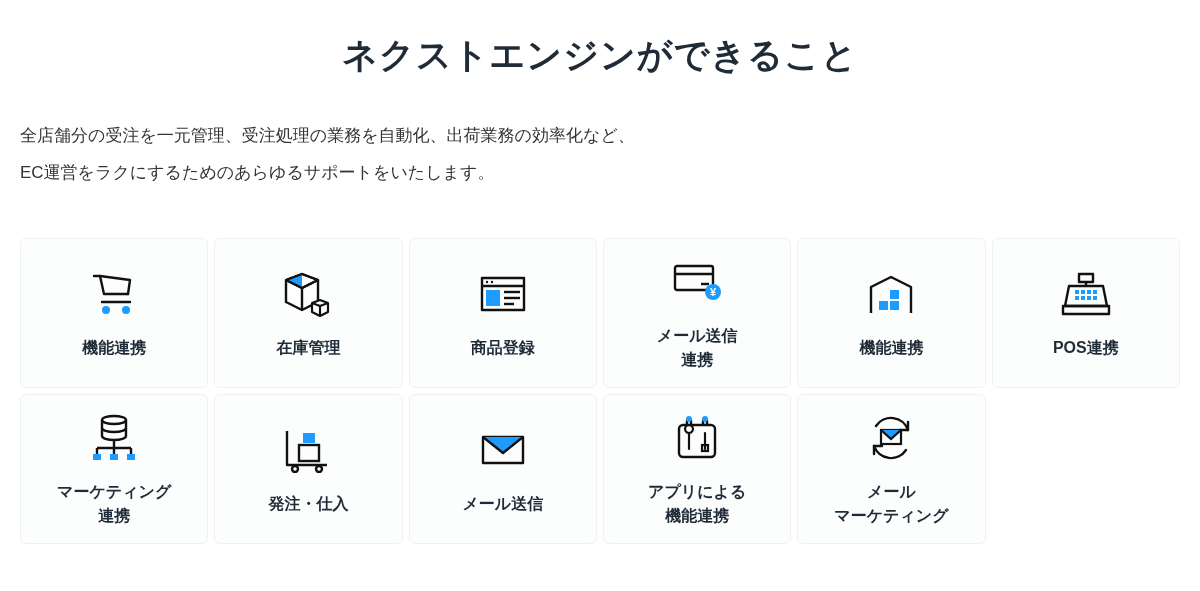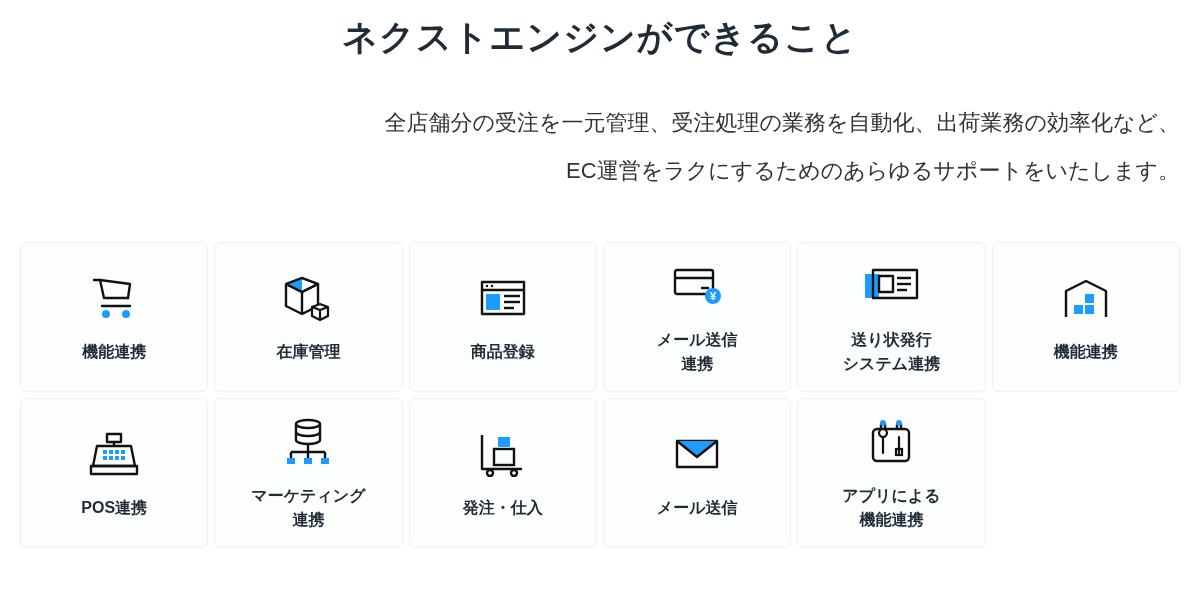--- a/index.html
+++ b/index.html
@@ -5,33 +5,33 @@
   * { box-sizing: border-box; margin: 0; padding: 0; }
   body {
     font-family: "Hiragino Kaku Gothic ProN", "Hiragino Sans", "Yu Gothic", Meiryo, sans-serif;
     background: #fff;
     color: #222;
     width: 1200px;
     height: 591px;
     overflow: hidden;
   }
   .wrap {
-    padding: 10px 20px 0 20px;
+    padding: 28px 20px 0 20px;
   }
   h1 {
     text-align: center;
     font-size: 35px;
     font-weight: 700;
     letter-spacing: 1px;
     color: #1f2b37;
     margin-top: 4px;
   }
   .lead {
-    text-align: right;
-    font-size: 22px;
+    text-align: left;
+    font-size: 17px;
     line-height: 2.2;
     color: #333;
     margin-top: 38px;
   }
   .grid {
     display: grid;
     grid-template-columns: repeat(6, 1fr);
     gap: 6px;
     margin-top: 46px;
   }
@@ -137,36 +137,20 @@
             <line x1="30" y1="22" x2="38" y2="22"></line>
           </g>
           <circle cx="42" cy="30" r="8" fill="#1e9bff"></circle>
           <text x="42" y="34" font-size="11" font-weight="700" fill="#fff" text-anchor="middle">¥</text>
         </svg>
       </div>
       <div class="card-label">メール送信
 連携</div>
     </div>
 
-    <div class="card">
-      <div class="icon-slot">
-        <svg width="56" height="36" viewBox="0 0 56 36">
-          <rect x="2" y="6" width="14" height="24" fill="#1e9bff"></rect>
-          <g fill="none" stroke="#111" stroke-width="2.4" stroke-linejoin="round">
-            <rect x="10" y="2" width="44" height="28"></rect>
-            <rect x="16" y="8" width="14" height="16"></rect>
-            <line x1="34" y1="10" x2="48" y2="10"></line>
-            <line x1="34" y1="16" x2="48" y2="16"></line>
-            <line x1="34" y1="22" x2="44" y2="22"></line>
-          </g>
-        </svg>
-      </div>
-      <div class="card-label">送り状発行
-システム連携</div>
-    </div>
 
     <div class="card">
       <div class="icon-slot">
         <svg width="48" height="42" viewBox="0 0 48 42">
           <g fill="none" stroke="#111" stroke-width="2.4" stroke-linejoin="round">
             <polyline points="4,40 4,14 24,4 44,14 44,40"></polyline>
           </g>
           <rect x="12" y="28" width="9" height="9" fill="#1e9bff"></rect>
           <rect x="23" y="28" width="9" height="9" fill="#1e9bff"></rect>
           <rect x="23" y="17" width="9" height="9" fill="#1e9bff"></rect>
@@ -262,15 +246,32 @@
             <path d="M14 18 a4 4 0 1 0 -0.01 0"></path>
             <line x1="30" y1="18" x2="30" y2="34"></line>
             <rect x="27" y="30" width="6" height="6"></rect>
           </g>
         </svg>
       </div>
       <div class="card-label">アプリによる
 機能連携</div>
     </div>
 
+    <div class="card">
+      <div class="icon-slot">
+        <svg width="50" height="48" viewBox="0 0 50 48">
+          <g fill="none" stroke="#111" stroke-width="2.4" stroke-linejoin="round" stroke-linecap="round">
+            <path d="M10 12 A18 18 0 0 1 42 16"></path>
+            <polyline points="42,8 42,16 34,16"></polyline>
+            <path d="M40 36 A18 18 0 0 1 8 32"></path>
+            <polyline points="8,40 8,32 16,32"></polyline>
+          </g>
+          <rect x="15" y="16" width="20" height="14" fill="none" stroke="#111" stroke-width="2.2"></rect>
+          <polygon points="15,16 25,25 35,16" fill="#1e9bff"></polygon>
+          <polyline points="15,16 25,25 35,16" fill="none" stroke="#111" stroke-width="2.2"></polyline>
+        </svg>
+      </div>
+      <div class="card-label">メール
+マーケティング</div>
+    </div>
 
   </div>
 </div>
 
 </body></html>

